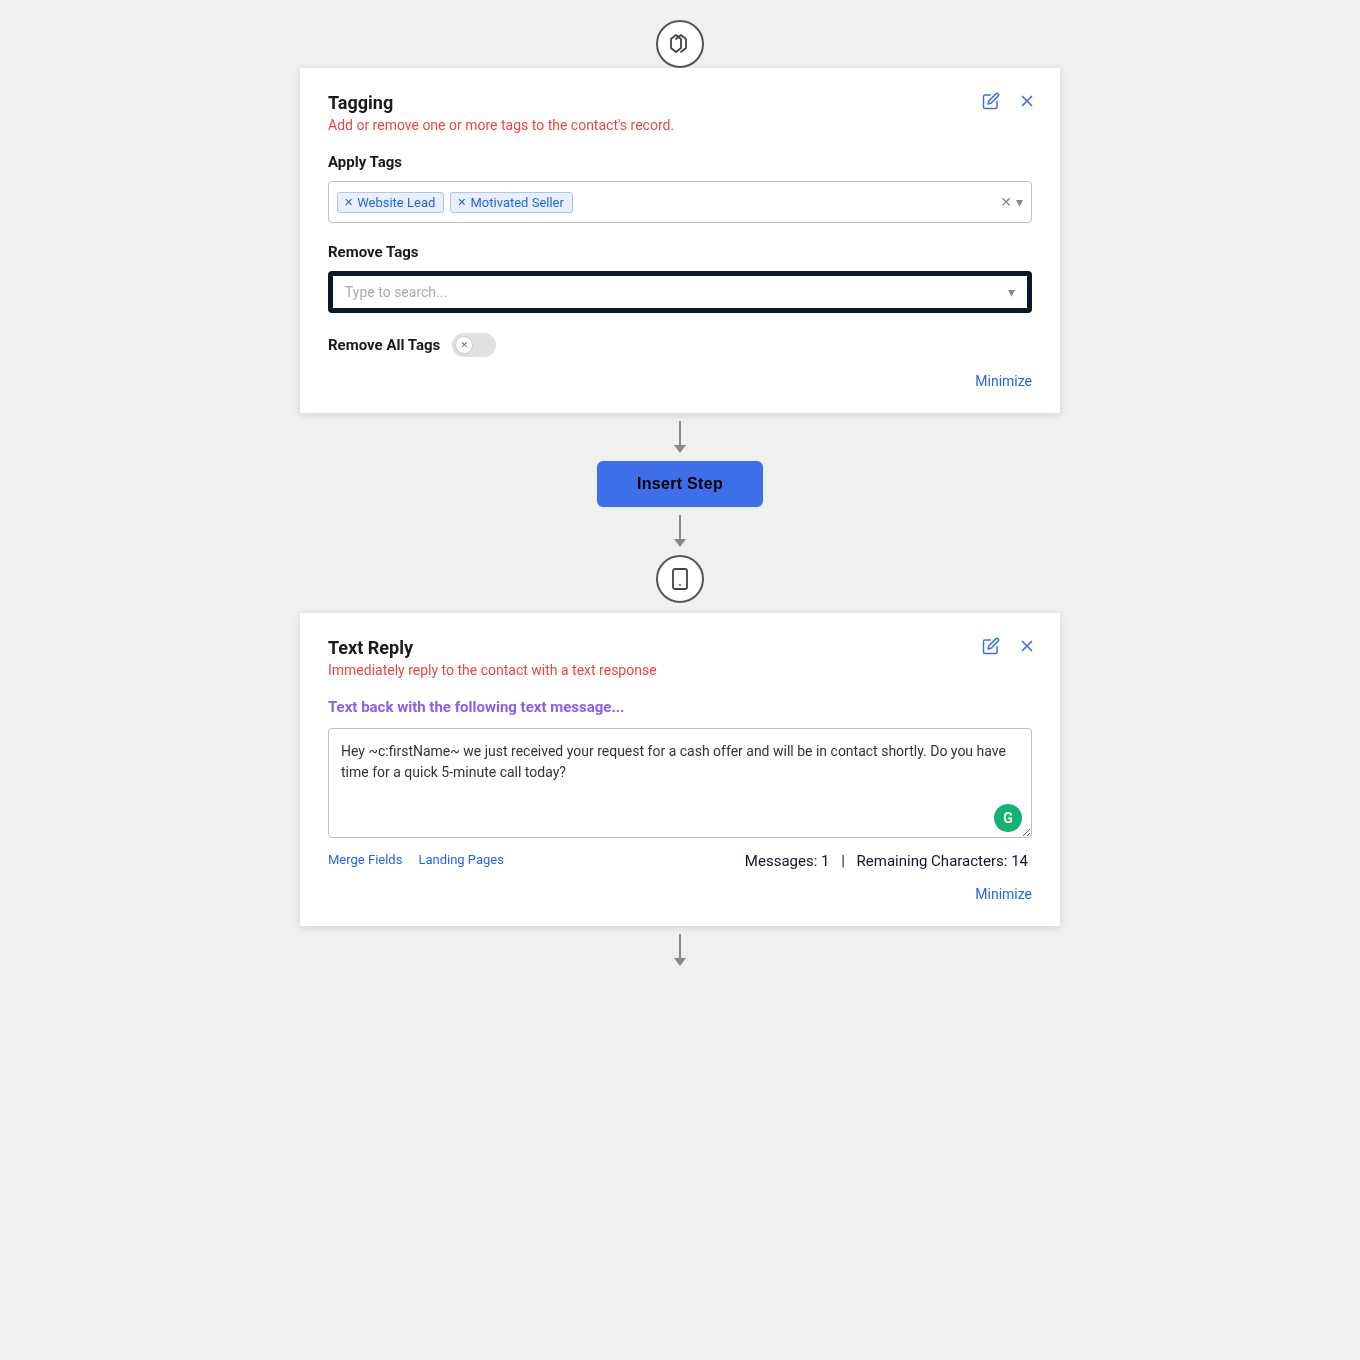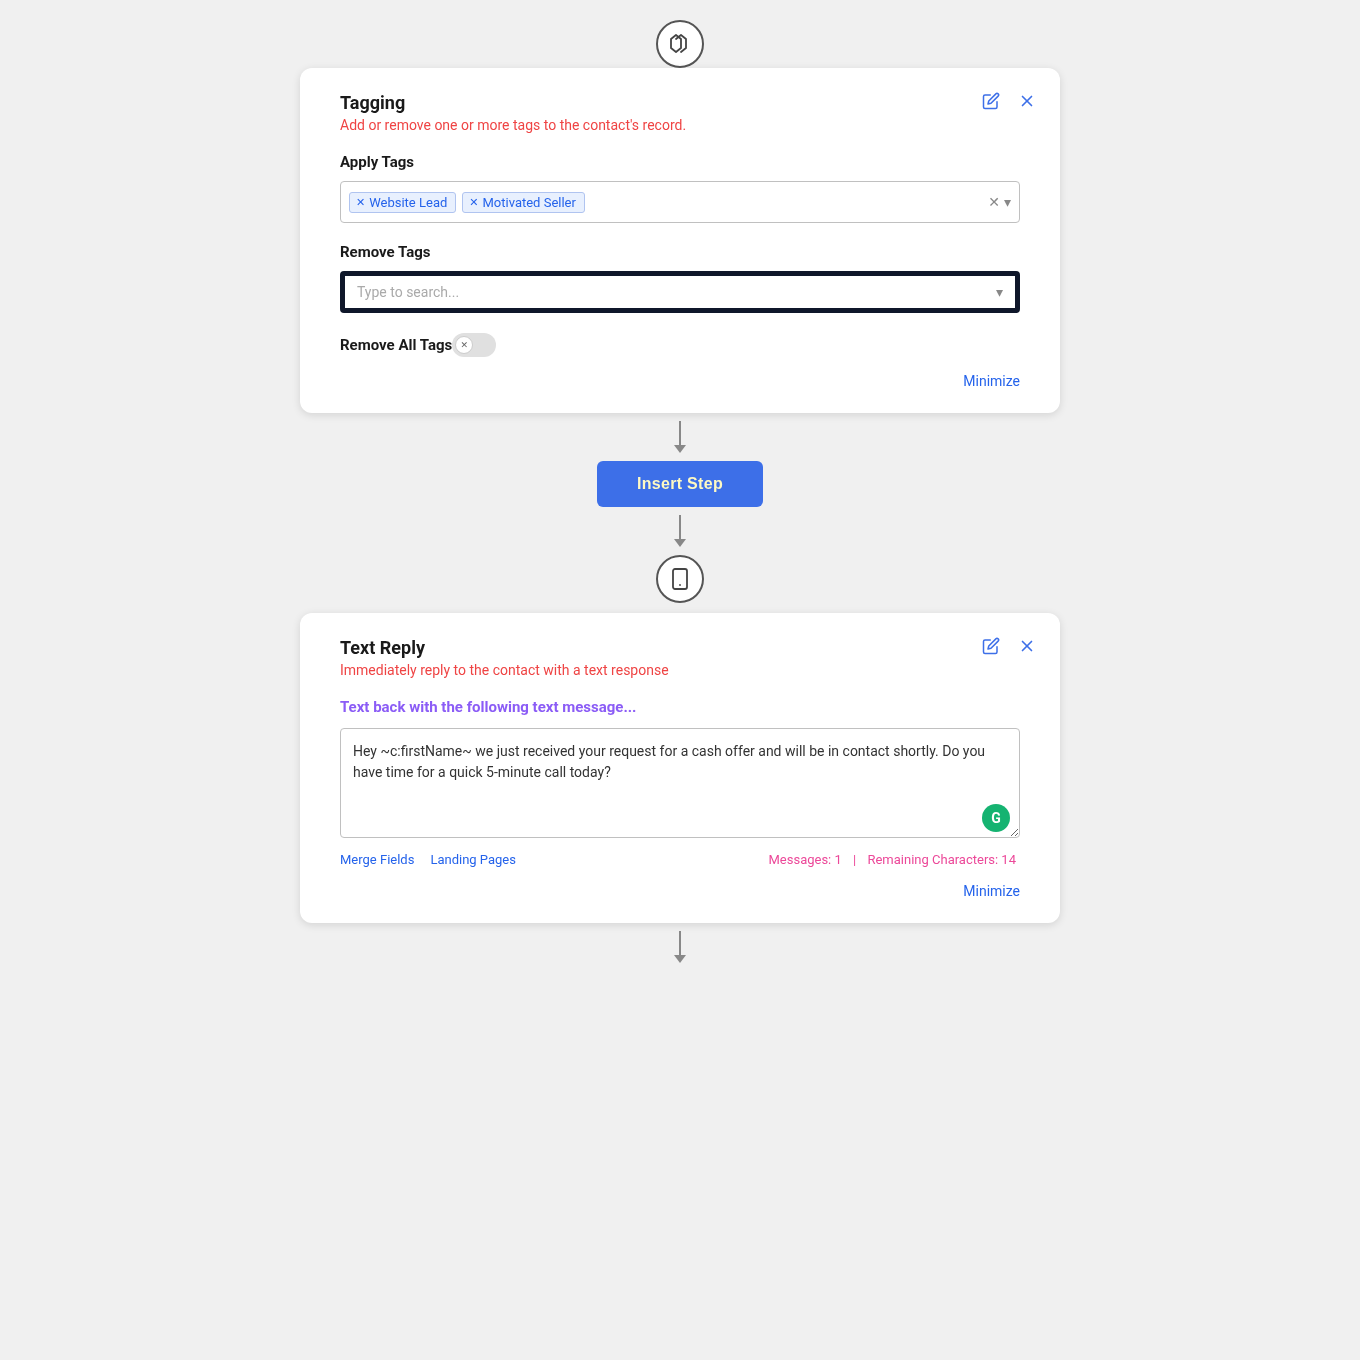--- a/index.html
+++ b/index.html
@@ -35,24 +35,24 @@
     }
 
     .step-icon svg {
       width: 24px;
       height: 24px;
     }
 
     
     .card {
       background: #fff;
-      border-radius: 12px;
+      border-radius: 0;
       box-shadow: 0 2px 8px rgba(0,0,0,0.12);
       width: 100%;
-      padding: 24px 40px;
+      padding: 24px 28px;
       position: relative;
     }
 
     .card-title {
       font-size: 18px;
       font-weight: 700;
       color: #1a1a1a;
       margin-bottom: 4px;
     }
 
@@ -137,20 +137,21 @@
       align-items: center;
       justify-content: space-between;
       color: #aaa;
       font-size: 14px;
       cursor: text;
     }
 
     .section-row {
       display: flex;
       align-items: center;
+      gap: 12px;
       margin-top: 20px;
     }
 
     .toggle-track {
       width: 44px;
       height: 24px;
       background: #e0e0e0;
       border-radius: 12px;
       position: relative;
       display: flex;
@@ -198,21 +199,21 @@
       width: 0;
       height: 0;
       border-left: 6px solid transparent;
       border-right: 6px solid transparent;
       border-top: 8px solid #888;
     }
 
     
     .insert-step-btn {
       background: #3d6fe8;
-      color: #fef9c3;
+      color: #000000;
       border: none;
       border-radius: 6px;
       padding: 14px 40px;
       font-size: 16px;
       font-weight: 600;
       cursor: pointer;
       letter-spacing: 0.3px;
     }
 
     
@@ -264,22 +265,22 @@
     }
 
     .footer-link {
       color: #2563eb;
       font-size: 13px;
       cursor: pointer;
       text-decoration: none;
     }
 
     .footer-right {
-      font-size: 13px;
-      color: #ec4899;
+      font-size: 15px;
+      color: #0f172a;
     }
 
     .footer-right span {
       margin: 0 4px;
     }
 
     .step-section-label {
       font-size: 15px;
       font-weight: 700;
       color: #8b5cf6;

